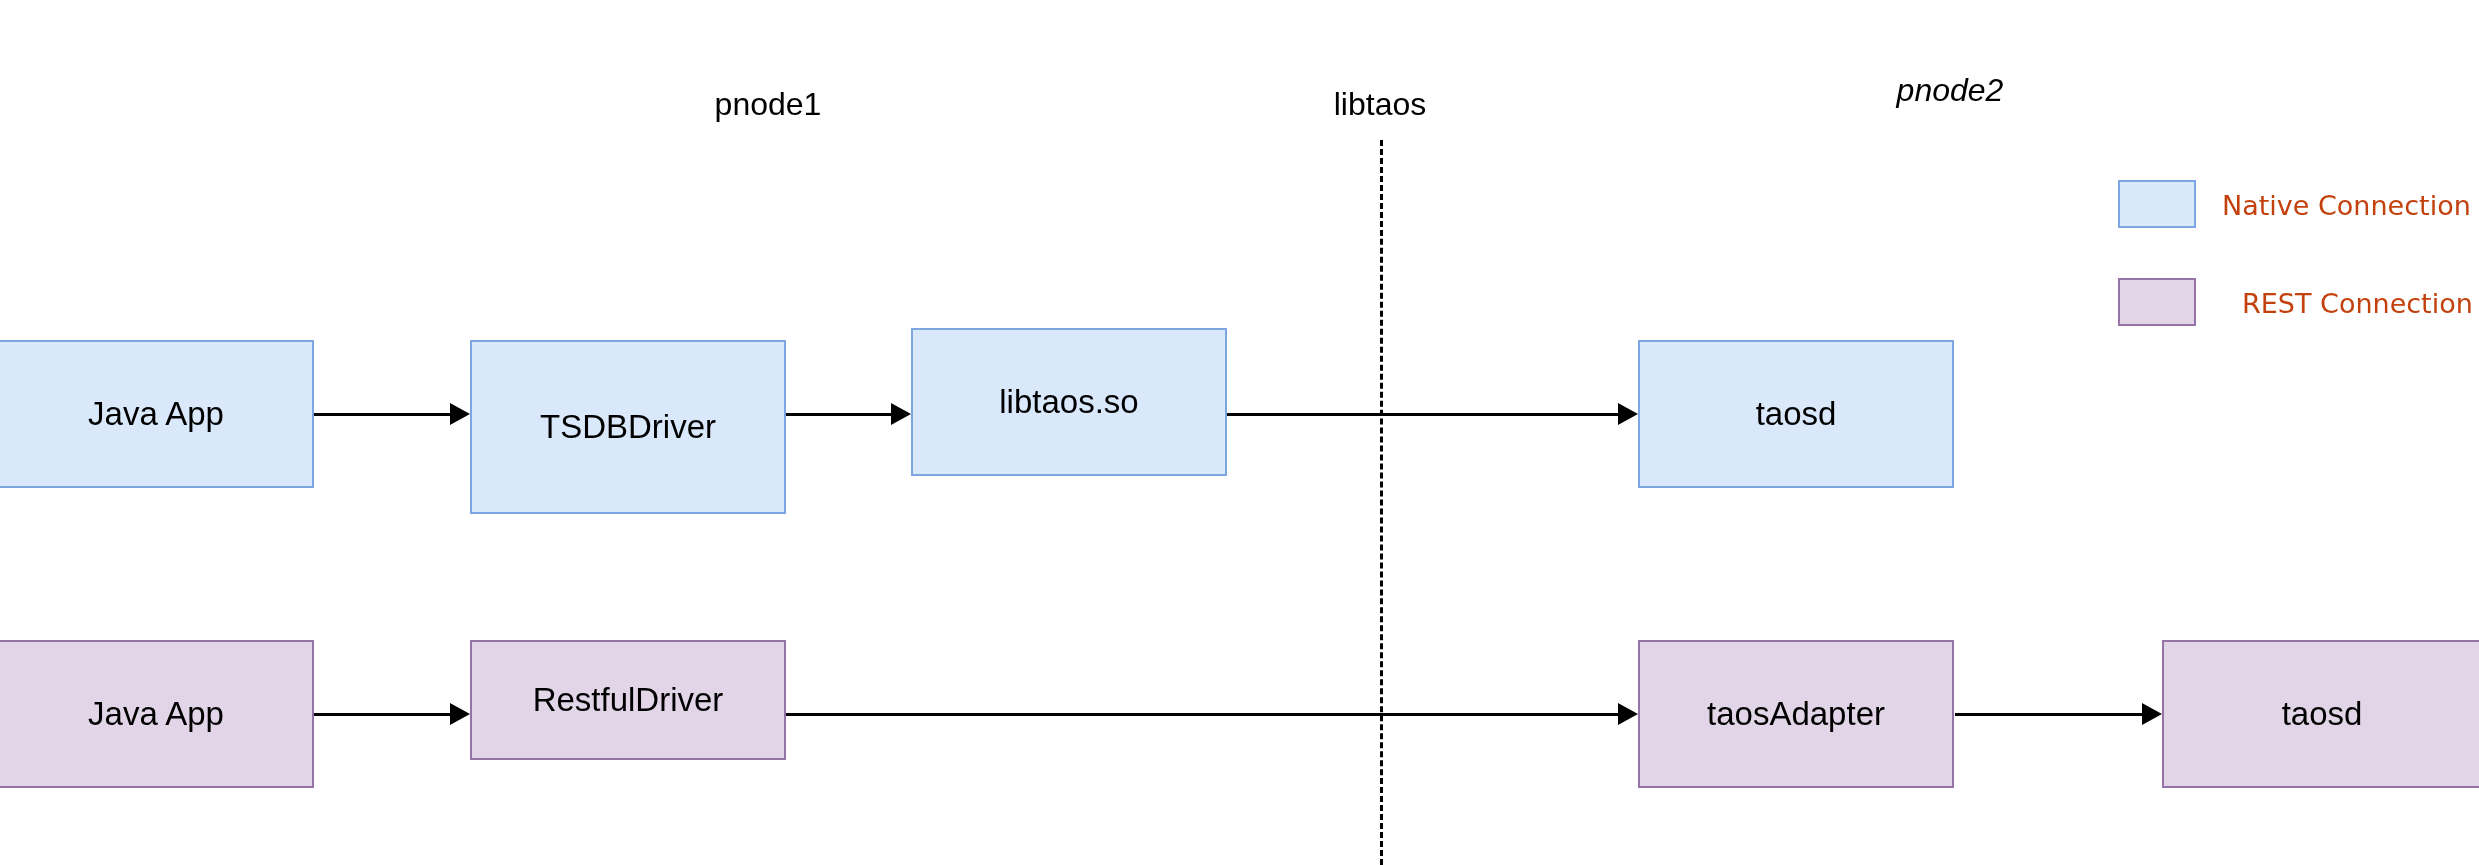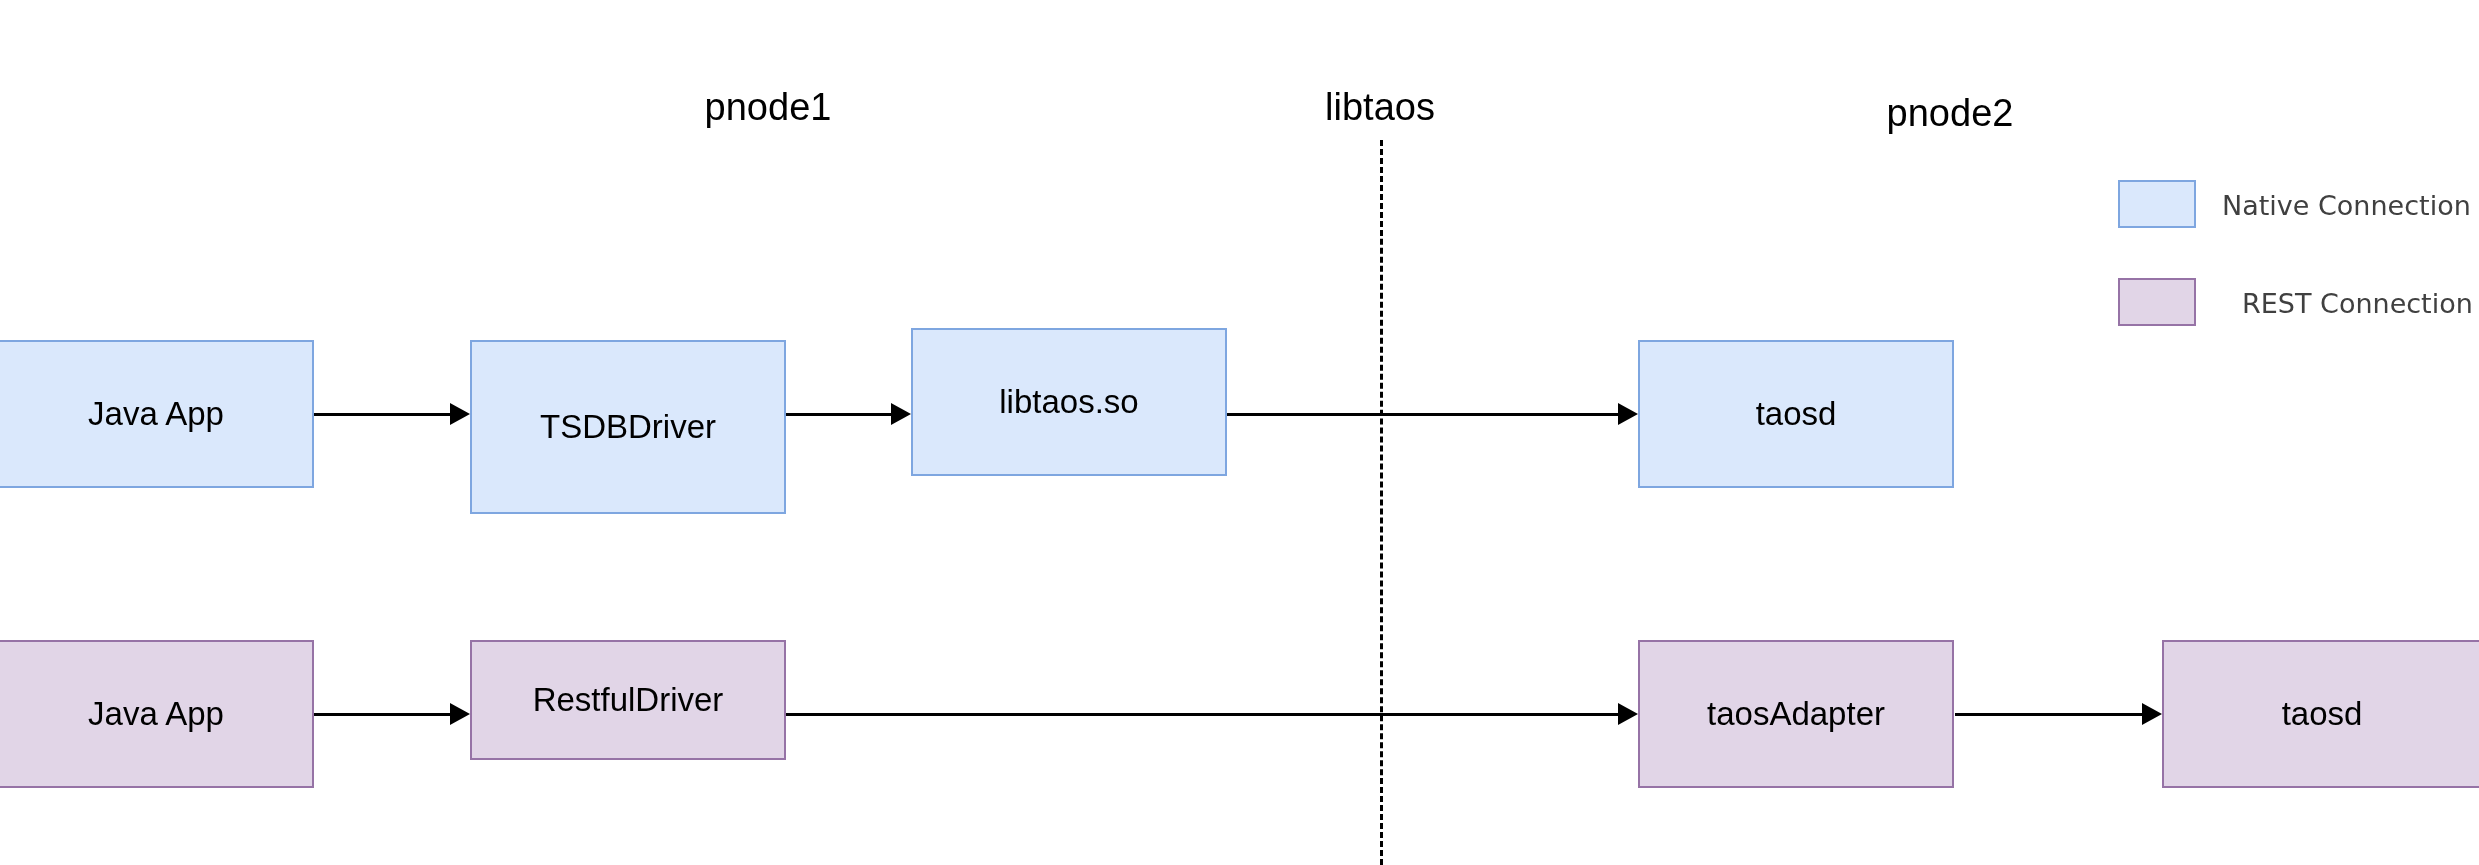--- a/index.html
+++ b/index.html
@@ -10,21 +10,21 @@
   #canvas {
     position: relative;
     width: 2479px;
     height: 865px;
     background: #ffffff;
     overflow: hidden;
     font-family: "Liberation Sans", sans-serif;
   }
   .col-label {
     position: absolute;
-    font-size: 38px;
+    font-size: 32px;
     color: #000000;
     white-space: nowrap;
     transform: translateX(-50%);
     font-family: "Liberation Sans", sans-serif;
   }
   .node-box {
     position: absolute;
     box-sizing: border-box;
     display: flex;
     align-items: center;
@@ -71,33 +71,33 @@
     background: #dae8fc;
     border-color: #7ea6e0;
   }
   .legend-swatch.rest {
     background: #e1d5e7;
     border-color: #9673a6;
   }
   .legend-label {
     position: absolute;
     font-size: 27px;
-    color: #404040;
+    color: #c2410c;
     white-space: nowrap;
     font-family: "DejaVu Sans", sans-serif;
   }
 </style>
 </head>
 <body>
 
 <div id="canvas">
 
   <div class="col-label" style="left: 768px; top: 86px;">pnode1</div>
   <div class="col-label" style="left: 1380px; top: 86px;">libtaos</div>
-  <div class="col-label" style="left: 1950px; top: 92px;">pnode2</div>
+  <div class="col-label" style="left: 1950px; top: 72px; font-style: italic;">pnode2</div>
 
   <div class="network-divider" style="left: 1380px; top: 140px; height: 725px;"></div>
 
   <div>
     <div class="node-box native" style="left: -2px; top: 340px; width: 316px; height: 148px;">Java App</div>
     <div class="node-box native" style="left: 470px; top: 340px; width: 316px; height: 174px;">TSDBDriver</div>
     <div class="node-box native" style="left: 911px; top: 328px; width: 316px; height: 148px;">libtaos.so</div>
     <div class="node-box native" style="left: 1638px; top: 340px; width: 316px; height: 148px;">taosd</div>
 
     <div class="edge-line" style="left: 314px; top: 413px; width: 140px;"></div>

